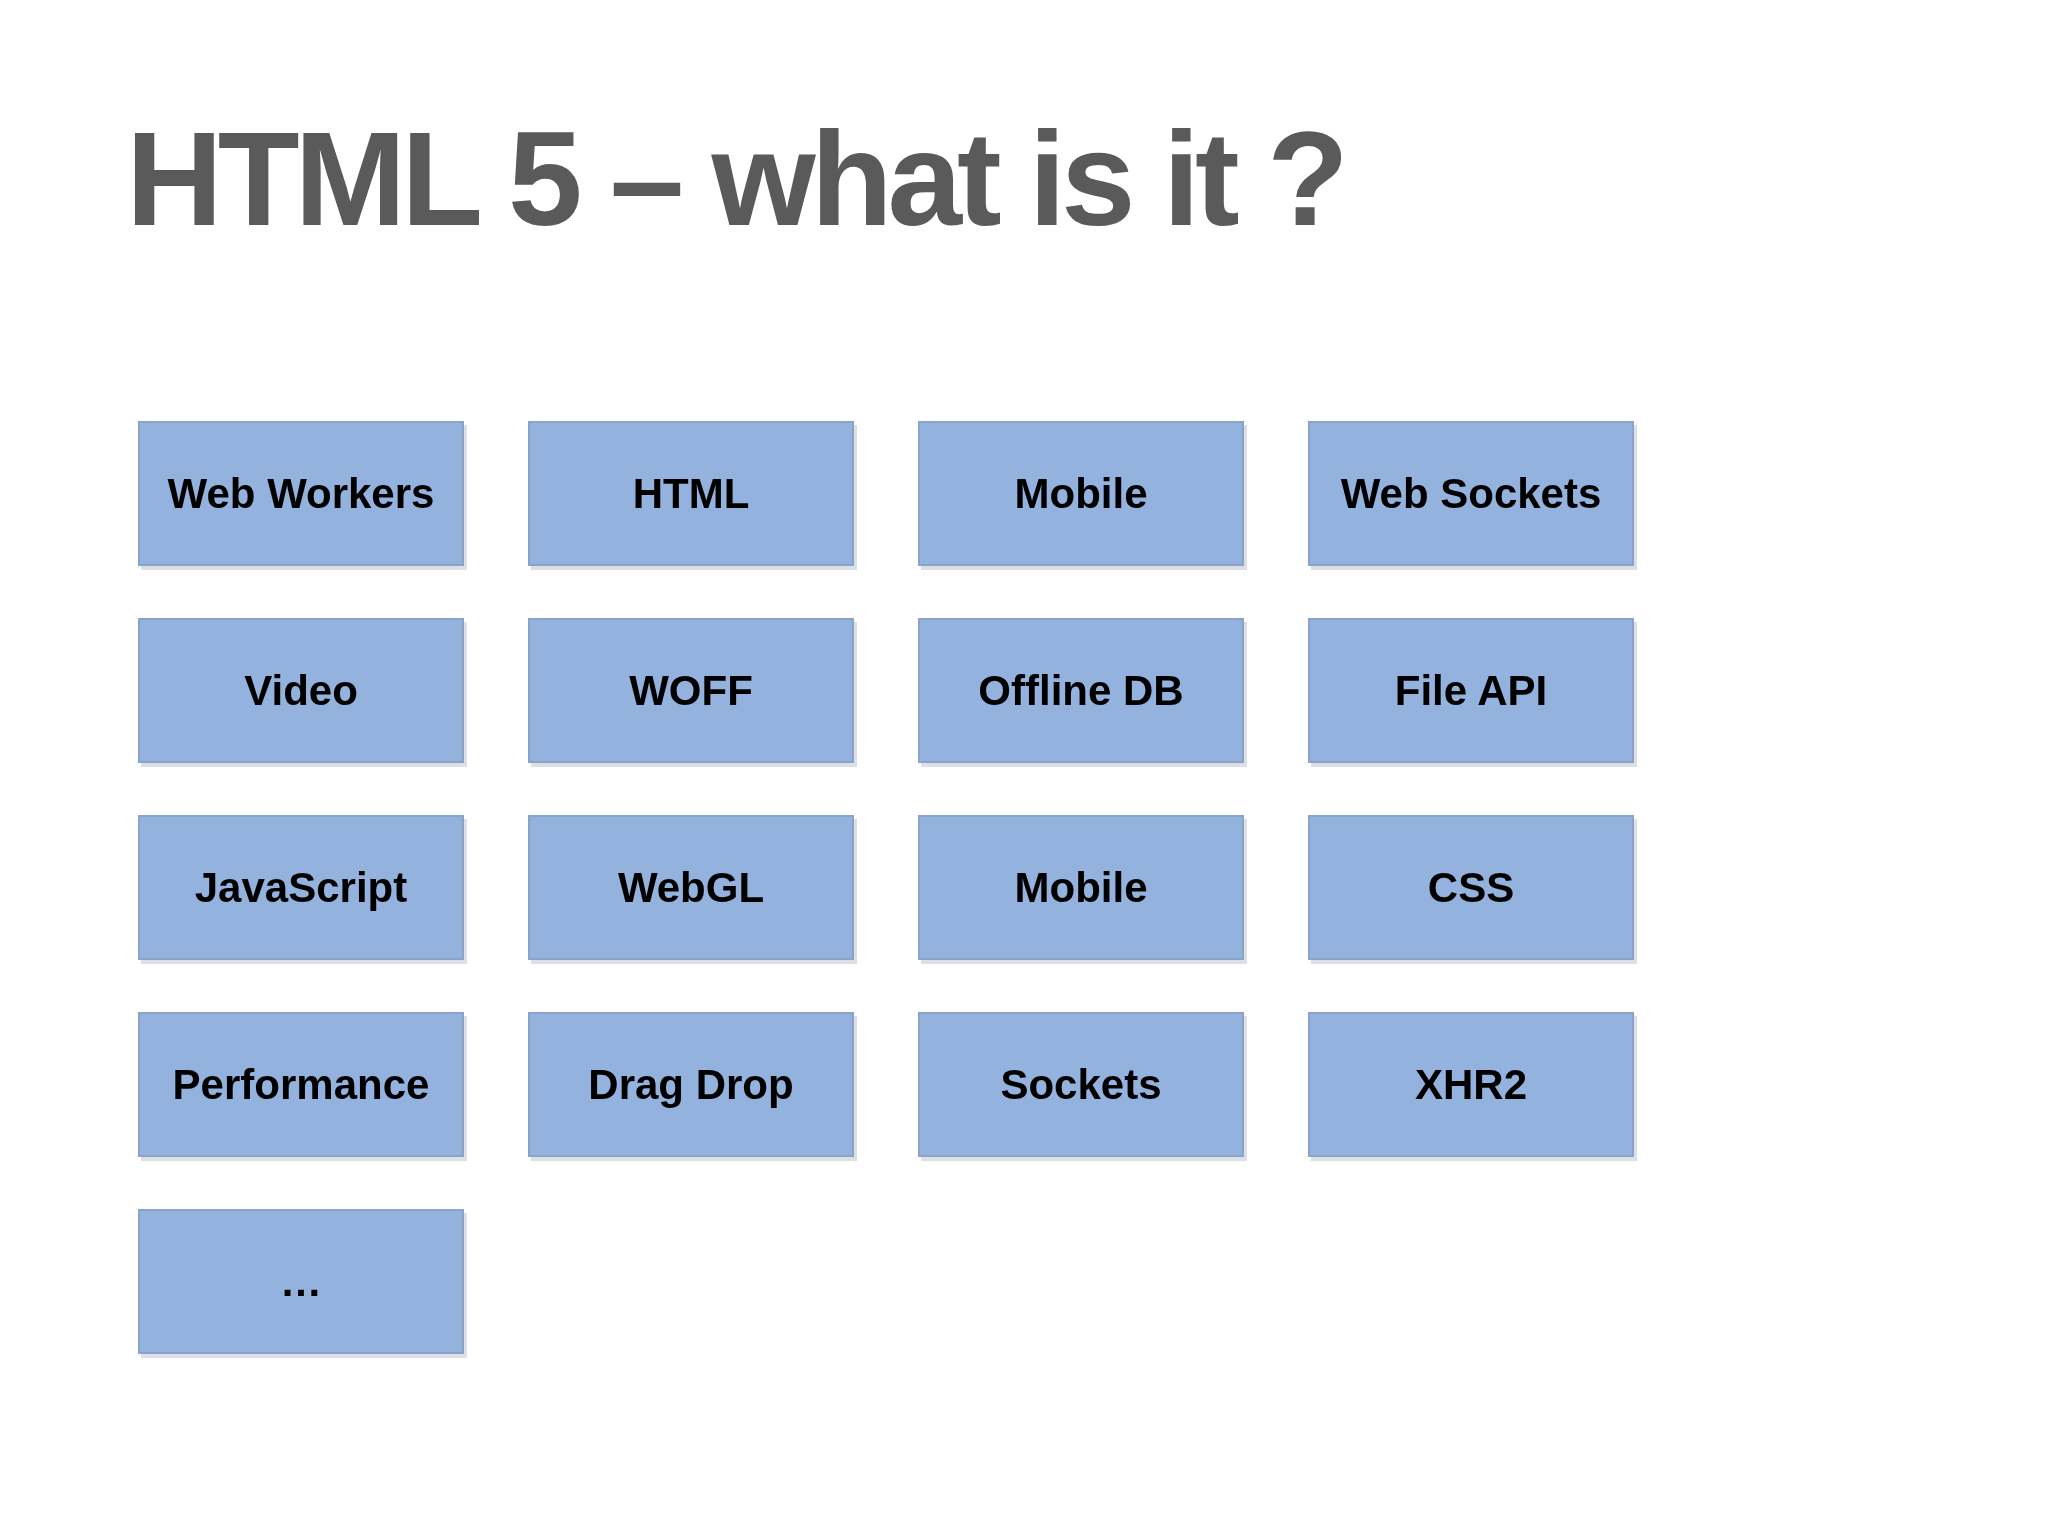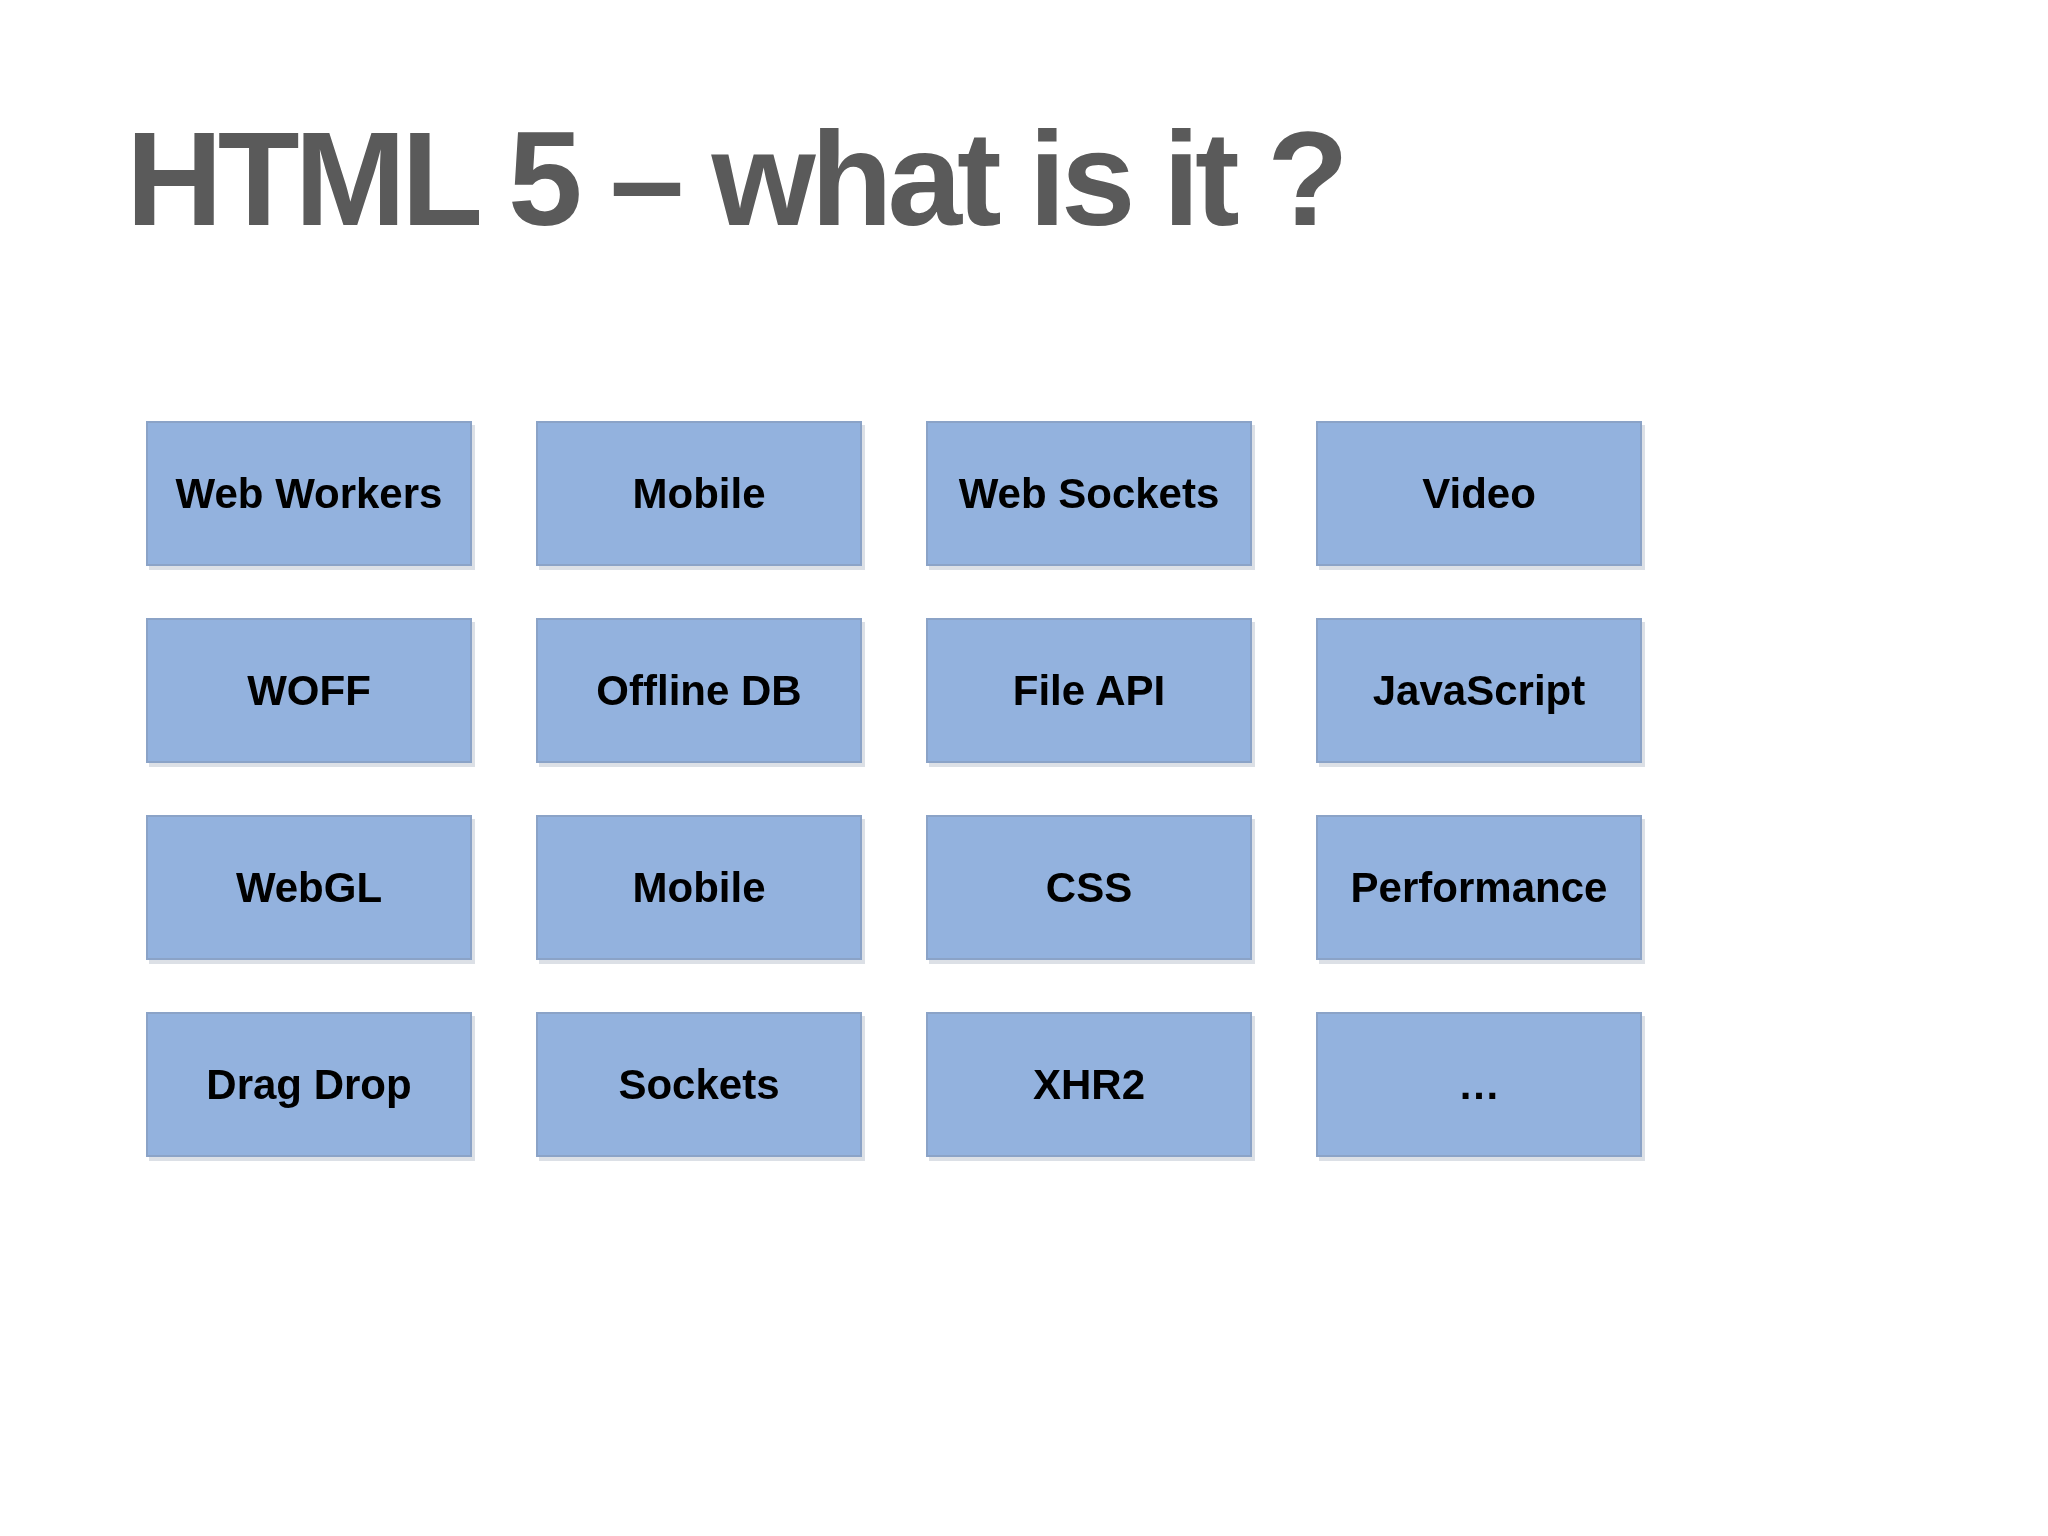--- a/index.html
+++ b/index.html
@@ -18,21 +18,21 @@
     margin: 0;
     font-size: 134px;
     line-height: 1.0;
     font-weight: bold;
     letter-spacing: -5px;
     color: #5a5a5a;
     white-space: nowrap;
   }
   .grid {
     position: absolute;
-    left: 146px;
+    left: 138px;
     top: 421px;
     display: grid;
     grid-template-columns: repeat(4, 326px);
     column-gap: 64px;
     grid-auto-rows: 145px;
     row-gap: 52px;
   }
   .box {
     background: #93b2de;
     border: 2px solid #8ba3c7;
@@ -61,20 +61,23 @@
 <body>
 
 <div class="slide">
 
   <h1 class="title">HTML 5 – what is it ?</h1>
 
   <div class="grid">
 
     <div class="box">
         <span class="box-label">Web Workers</span>
+      </div>
+    <div class="box">
+        <span class="box-label">HTML</span>
       </div>
     <div class="box">
         <span class="box-label">Mobile</span>
       </div>
 
     <div class="box">
         <span class="box-label">Web Sockets</span>
       </div>
     <div class="box">
         <span class="box-label">Video</span>

